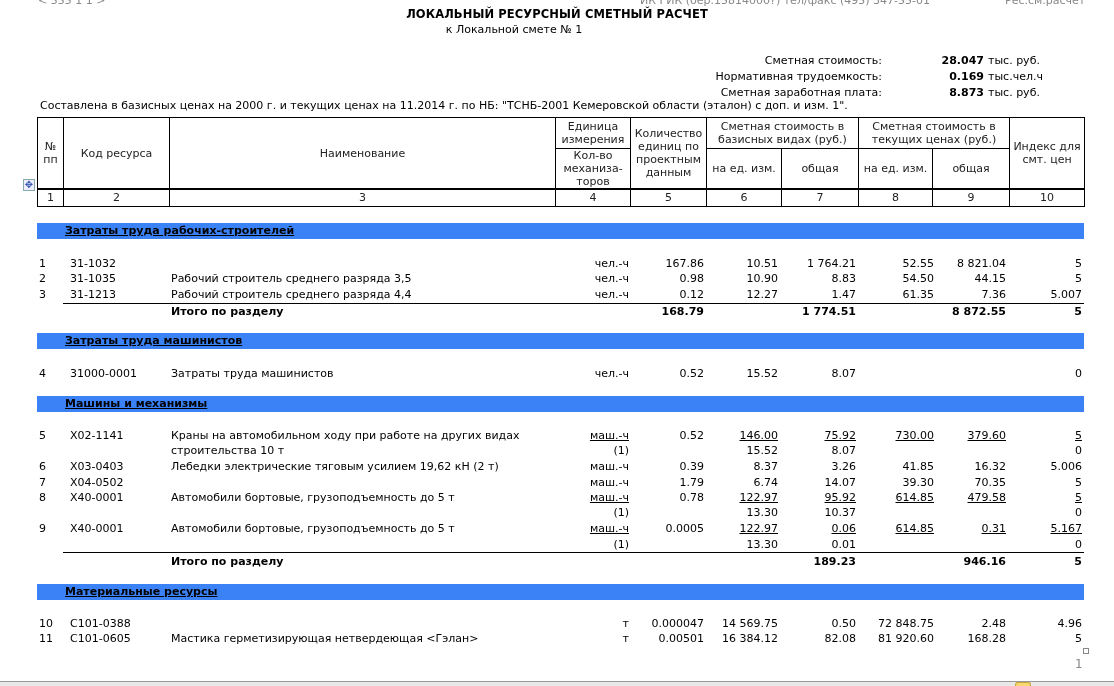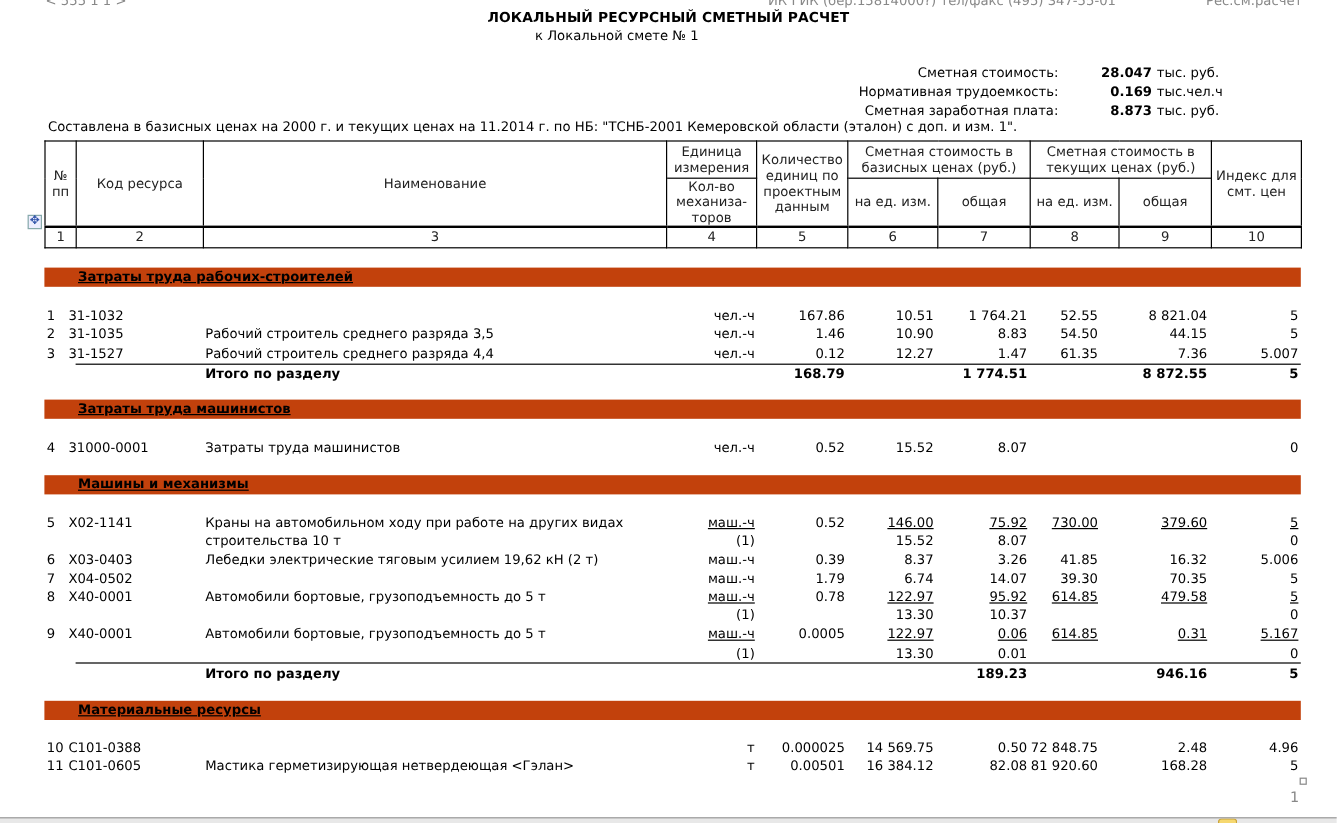--- a/index.html
+++ b/index.html
@@ -3,41 +3,41 @@
 <meta charset="utf-8">
 <style>
   * { box-sizing: border-box; margin: 0; padding: 0; }
   html, body { width: 1114px; height: 686px; overflow: hidden; background: #fff; }
   body { font-family: "DejaVu Sans", sans-serif; font-size: 11px; color: #000; position: relative; }
   .abs { position: absolute; white-space: nowrap; }
   .hdr-cut { top: -6px; color: #888; font-size: 11px; }
   .title { left: 0; width: 1114px; top: 7px; text-align: center; font-weight: bold; font-size: 11.5px; letter-spacing: 0.1px; }
   .subtitle { left: 0; width: 1028px; top: 23px; text-align: center; }
   .sum-label { right: 232px; text-align: right; }
-  .sum-val { left: 894px; }
+  .sum-val { left: 918px; }
   .sum-val b { display: inline-block; width: 66px; text-align: right; margin-right: 4px; }
   .note { left: 40px; top: 99px; }
   
   table.hdr { position: absolute; left: 37px; top: 117px; border-collapse: collapse; table-layout: fixed; width: 1047px; }
   table.hdr td { border: 1px solid #000; text-align: center; vertical-align: middle; padding: 0 2px; line-height: 13px; color: #222; }
   table.hdr tr.nums td { height: 17px; border-top: 2px solid #000; }
   .anchor { position: absolute; left: 23px; top: 179px; width: 12px; height: 12px; border: 1px solid #8aa; background: #eef; font-size: 10px; line-height: 10px; text-align: center; color: #35a; }
   
-  .band { position: absolute; left: 37px; width: 1047px; height: 16px; background: #c2410c; }
+  .band { position: absolute; left: 37px; width: 1047px; height: 16px; background: #3b82f6; }
   .band span { position: absolute; left: 28px; top: 1px; font-weight: bold; text-decoration: underline; }
   .row { position: absolute; left: 37px; width: 1047px; height: 15px; }
   .row > span { position: absolute; top: 0; white-space: nowrap; }
   .c1 { left: 2px; }
-  .c2 { left: 20px; }
+  .c2 { left: 33px; }
   .c3 { left: 134px; }
   .c4 { right: 455px; text-align: left; }
   .c5 { right: 380px; text-align: right; }
   .c6 { right: 306px; text-align: right; }
   .c7 { right: 228px; text-align: right; }
-  .c8 { right: 169px; text-align: right; padding-left: 28px; }
+  .c8 { right: 150px; text-align: right; padding-left: 28px; }
   .c9 { right: 78px; text-align: right; }
   .c10 { right: 2px; text-align: right; }
   .u { text-decoration: underline; }
   .b { font-weight: bold; }
   .rule { position: absolute; left: 63px; width: 1021px; height: 0; border-top: 1px solid #000; }
   .footer-mark { position: absolute; left: 1083px; top: 648px; width: 6px; height: 6px; border: 1px solid #888; }
   .pagenum { position: absolute; left: 1075px; top: 657px; color: #888; font-size: 12px; }
   .statusbar { position: absolute; left: 0; top: 681px; width: 1114px; height: 5px; background: #e8e8e8; border-top: 1px solid #999; }
   .status-handle { position: absolute; left: 1015px; top: 682px; width: 16px; height: 4px; background: #f6d870; border: 1px solid #c9a33a; border-bottom: none; border-radius: 3px 3px 0 0; }
 </style>
@@ -75,21 +75,21 @@
       <col style="width:77px">
       <col style="width:75px">
   </colgroup>
   <tbody>
       <tr style="height:31px;">
     <td rowspan="2">№ пп</td>
     <td rowspan="2">Код ресурса</td>
     <td rowspan="2">Наименование</td>
     <td>Единица измерения</td>
     <td rowspan="2">Количество единиц по проектным данным</td>
-    <td colspan="2">Сметная стоимость в базисных ценах (руб.)</td>
+    <td colspan="2">Сметная стоимость в базисных видах (руб.)</td>
     <td colspan="2">Сметная стоимость в текущих ценах (руб.)</td>
     <td rowspan="2">Индекс для смт. цен</td>
   </tr>
   <tr style="height:39px;">
     <td>Кол-во механиза-торов</td>
     <td>на ед. изм.</td>
     <td>общая</td>
     <td>на ед. изм.</td>
     <td>общая</td>
   </tr>
@@ -121,30 +121,30 @@
   <span class="c7">1 764.21</span>
   <span class="c8">52.55</span>
   <span class="c9">8 821.04</span>
   <span class="c10">5</span>
 </div>
 <div class="row" style="top:272px;">
   <span class="c1">2</span>
   <span class="c2">31-1035</span>
   <span class="c3">Рабочий строитель среднего разряда 3,5</span>
   <span class="c4">чел.-ч</span>
-  <span class="c5">1.46</span>
+  <span class="c5">0.98</span>
   <span class="c6">10.90</span>
   <span class="c7">8.83</span>
   <span class="c8">54.50</span>
   <span class="c9">44.15</span>
   <span class="c10">5</span>
 </div>
 <div class="row" style="top:288px;">
   <span class="c1">3</span>
-  <span class="c2">31-1527</span>
+  <span class="c2">31-1213</span>
   <span class="c3">Рабочий строитель среднего разряда 4,4</span>
   <span class="c4">чел.-ч</span>
   <span class="c5">0.12</span>
   <span class="c6">12.27</span>
   <span class="c7">1.47</span>
   <span class="c8">61.35</span>
   <span class="c9">7.36</span>
   <span class="c10">5.007</span>
 </div>
 <div class="rule" style="top:303px;"></div>
@@ -260,21 +260,21 @@
   <span class="c10">5</span>
 </div>
 
 <div class="band" style="top:584px;">
     <span>Материальные ресурсы</span>
   </div>
 <div class="row" style="top:617px;">
   <span class="c1">10</span>
   <span class="c2">С101-0388</span>
   <span class="c4">т</span>
-  <span class="c5">0.000025</span>
+  <span class="c5">0.000047</span>
   <span class="c6">14 569.75</span>
   <span class="c7">0.50</span>
   <span class="c8">72 848.75</span>
   <span class="c9">2.48</span>
   <span class="c10">4.96</span>
 </div>
 <div class="row" style="top:632px;">
   <span class="c1">11</span>
   <span class="c2">С101-0605</span>
   <span class="c3">Мастика герметизирующая нетвердеющая &lt;Гэлан&gt;</span>

